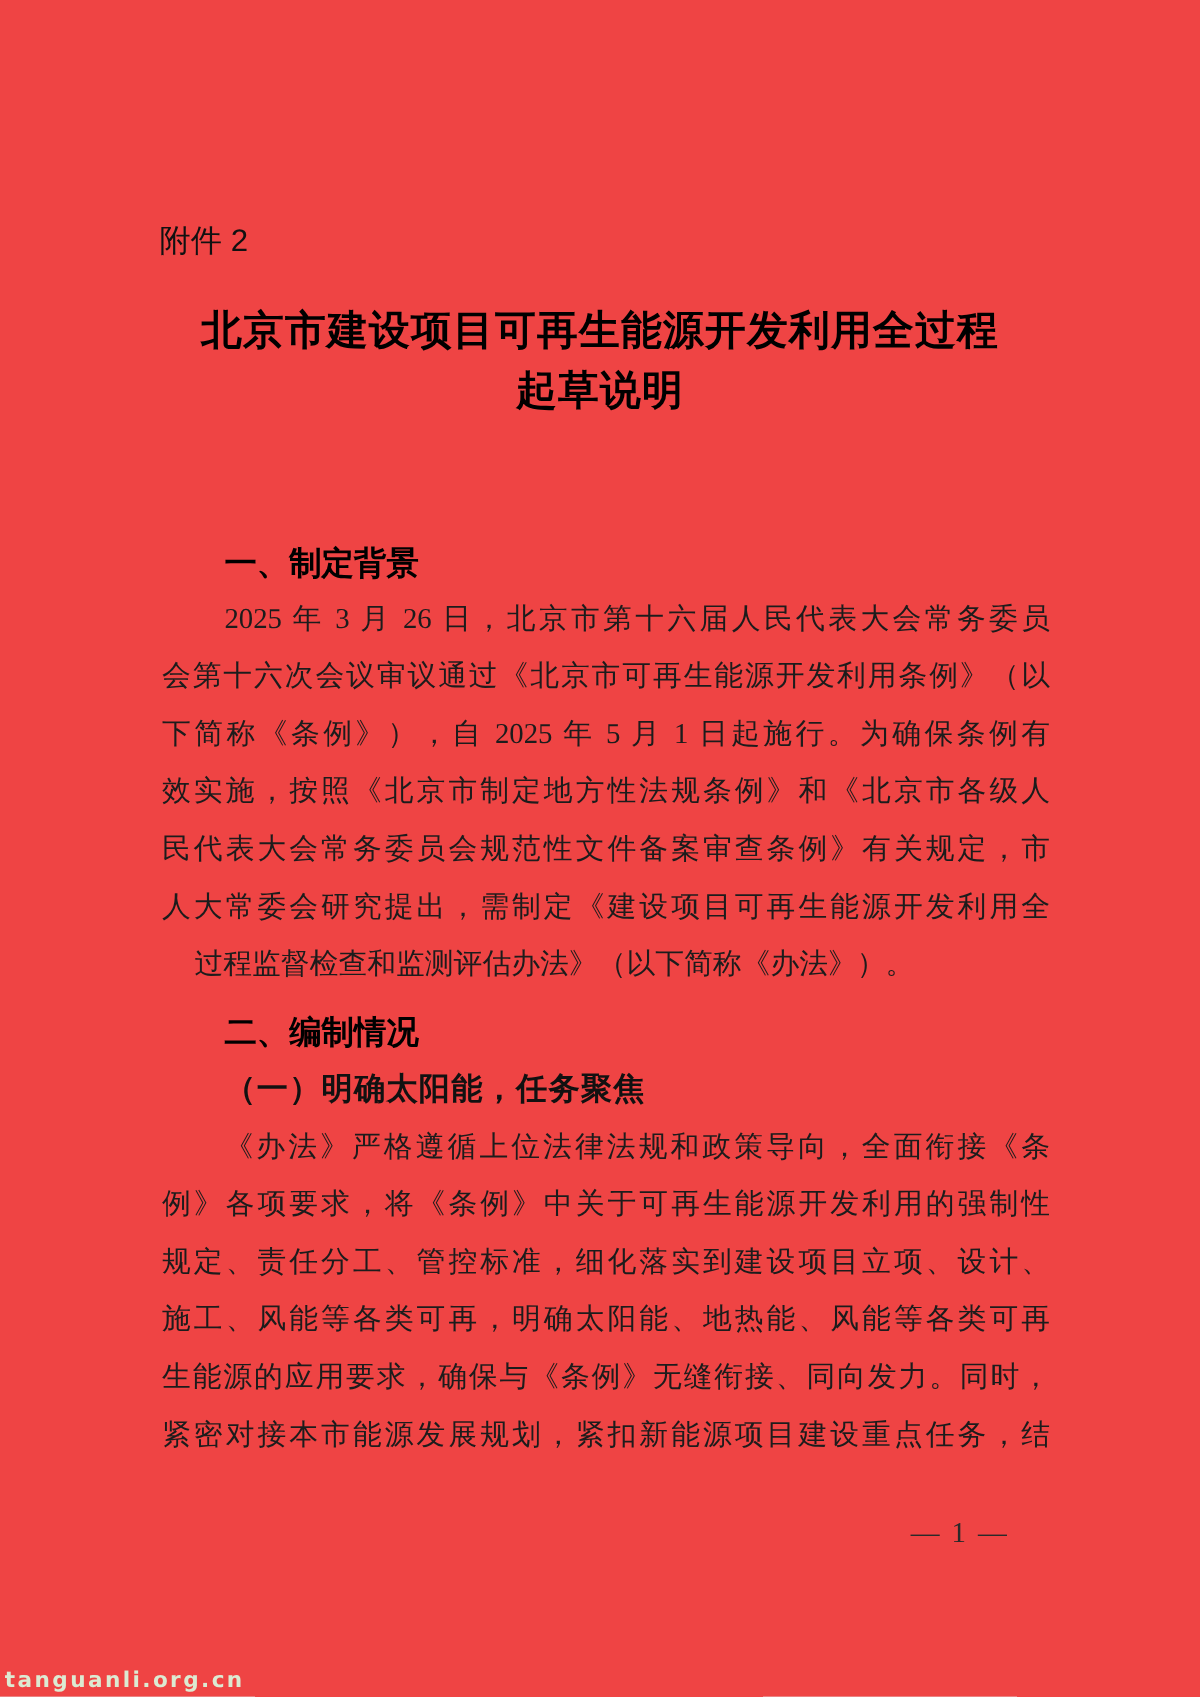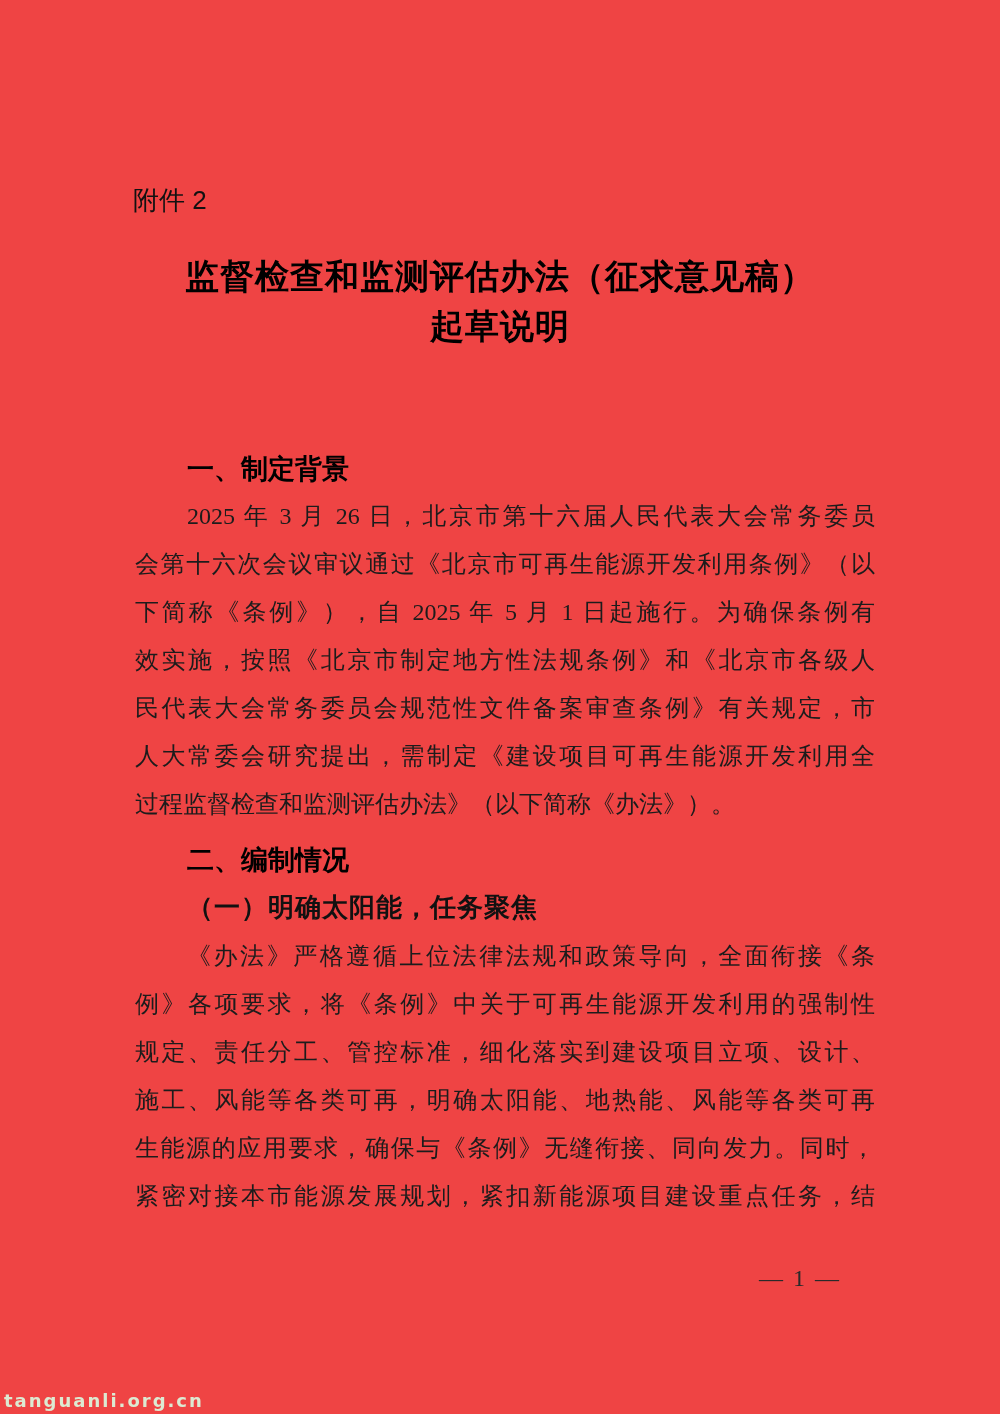--- a/index.html
+++ b/index.html
@@ -45,21 +45,21 @@
     left: 0;
     width: 740px;
     height: 48px;
     font-size: 24px;
     line-height: 44px;
     text-align: justify;
     text-align-last: justify;
     white-space: nowrap;
     color: #1c1c1c;
   }
-  .line.para-end { text-align-last: left; white-space: normal; }
+  .line.para-end { text-align-last: left; white-space: normal; margin-left: 27px; }
   .line.indent { padding-left: 52px; width: 688px; }
   .h-level1 {
     font-family: "Liberation Sans", "DejaVu Sans", sans-serif;
     font-weight: bold;
     font-size: 27px;
     text-align-last: left;
     color: #000;
   }
   .h-level2 {
     font-weight: 600;
@@ -91,21 +91,21 @@
   }
 </style>
 </head>
 <body>
 
 <div class="page">
 
   <div class="attachment-label">附件 2</div>
 
   <div class="doc-title">
-    <div>监督检查和监测评估办法（征求意见稿）</div>
+    <div>北京市建设项目可再生能源开发利用全过程</div>
     <div>起草说明</div>
   </div>
 
   <div class="content">
 
     <div class="line h-level1 indent" style="top:447px">一、制定背景</div>
 
     <div class="line indent" style="top:494px">2025 年 3 月 26 日，北京市第十六届人民代表大会常务委员</div>
     <div class="line" style="top:542px">会第十六次会议审议通过《北京市可再生能源开发利用条例》（以</div>
     <div class="line" style="top:590px">下简称《条例》），自 2025 年 5 月 1 日起施行。为确保条例有</div>

